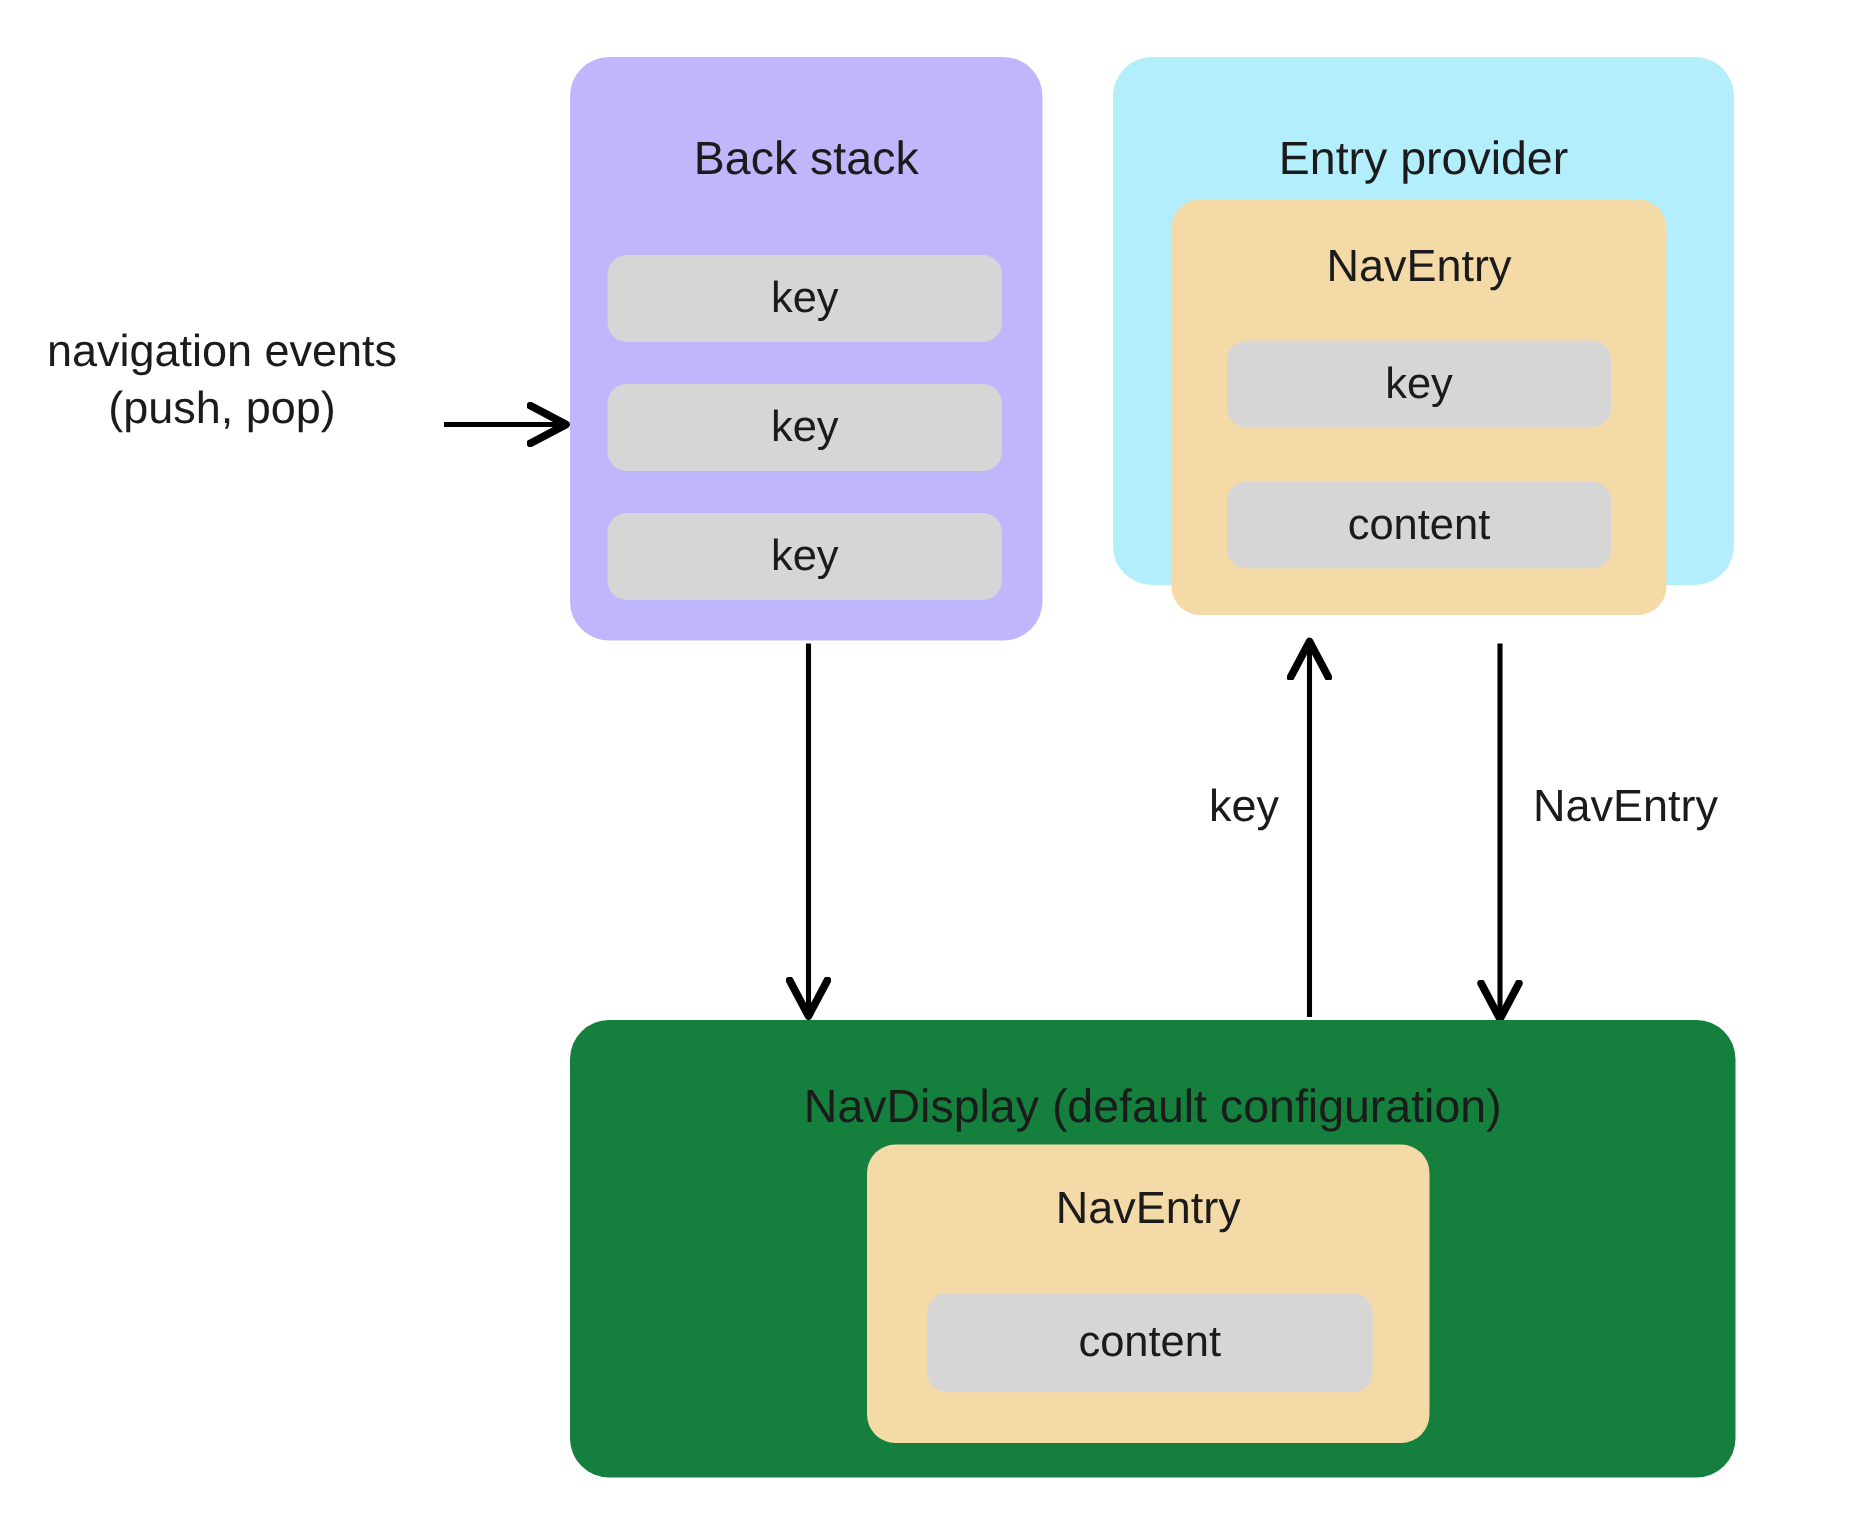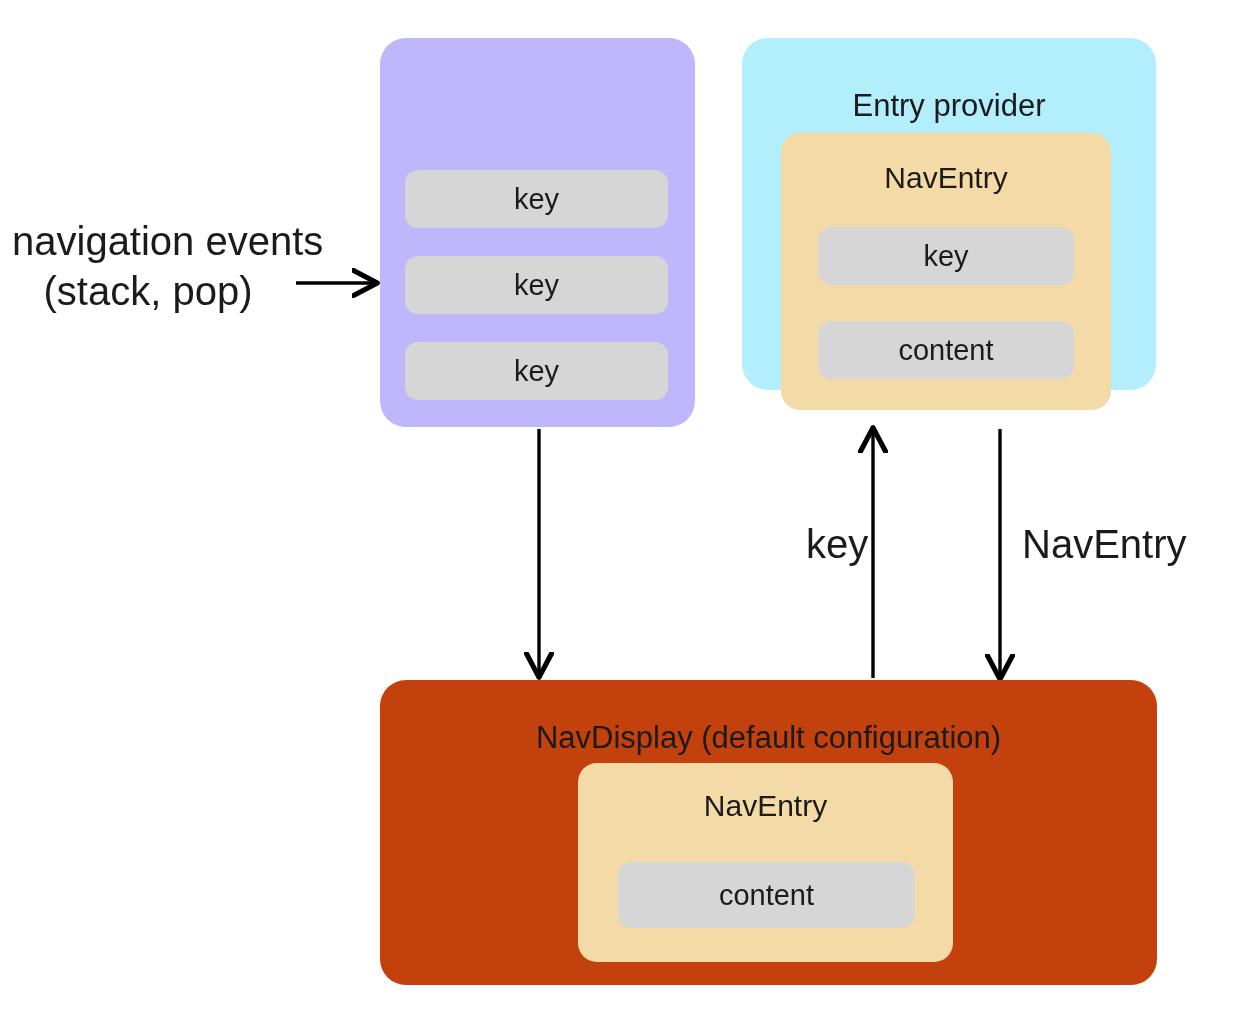--- a/index.html
+++ b/index.html
@@ -79,40 +79,40 @@
   #ep-naventry .panel-title { top: 28px; font-size: 30px; }
   #ep-key    { left: 37px; top: 94px;  width: 256px; height: 58px; }
   #ep-content{ left: 37px; top: 188px; width: 256px; height: 58px; }
 
   
   #nav-display {
     left: 380px;
     top: 680px;
     width: 777px;
     height: 305px;
-    background: #c2410c;
+    background: #15803d;
   }
   #nav-display .panel-title { top: 40px; font-size: 31px; }
 
   #nd-naventry {
     left: 198px;
     top: 83px;
     width: 375px;
     height: 199px;
     background: #f4daa6;
     border-radius: 19px;
   }
   #nd-naventry .panel-title { top: 26px; font-size: 30px; }
   #nd-content { left: 40px; top: 99px; width: 297px; height: 66px; font-size: 29px; }
 
   
   .label {
     position: absolute;
     color: #1b1b1b;
-    font-size: 40px;
+    font-size: 30px;
     line-height: 1.26;
     white-space: nowrap;
   }
   #nav-events-label {
     left: 12px;
     top: 216px;
     width: 272px;
     text-align: center;
   }
   #nav-events-label .l2 { display: block; }
@@ -145,24 +145,25 @@
 
     <line x1="539" y1="429" x2="539" y2="676" stroke="#000000" stroke-width="3.4" marker-end="url(#arrowhead)"></line>
 
     <line x1="873" y1="678" x2="873" y2="429" stroke="#000000" stroke-width="3.4" marker-end="url(#arrowhead)"></line>
 
     <line x1="1000" y1="429" x2="1000" y2="678" stroke="#000000" stroke-width="3.4" marker-end="url(#arrowhead)"></line>
   </svg>
 
   <div class="label" id="nav-events-label">
     <span class="l1">navigation events</span>
-    <span class="l2">(stack, pop)</span>
+    <span class="l2">(push, pop)</span>
   </div>
 
   <div class="box panel" id="back-stack">
+    <div class="panel-title">Back stack</div>
     <div class="pill" id="bs-key-0">key</div>
     <div class="pill" id="bs-key-1">key</div>
     <div class="pill" id="bs-key-2">key</div>
   </div>
 
   <div class="box panel" id="entry-provider">
     <div class="panel-title">Entry provider</div>
     <div class="box" id="ep-naventry">
       <div class="panel-title">NavEntry</div>
       <div class="pill" id="ep-key">key</div>

